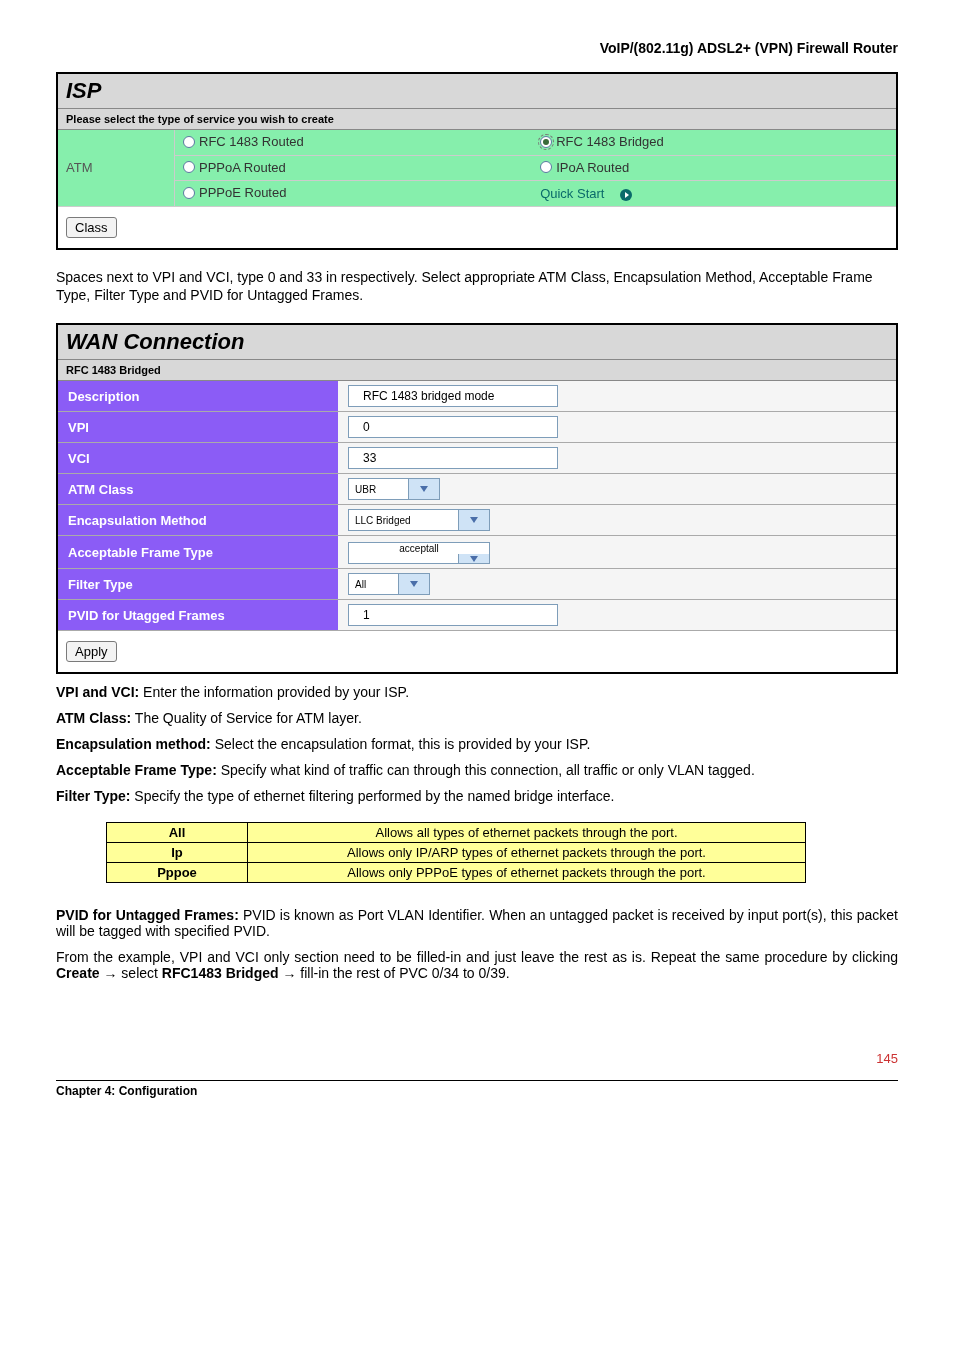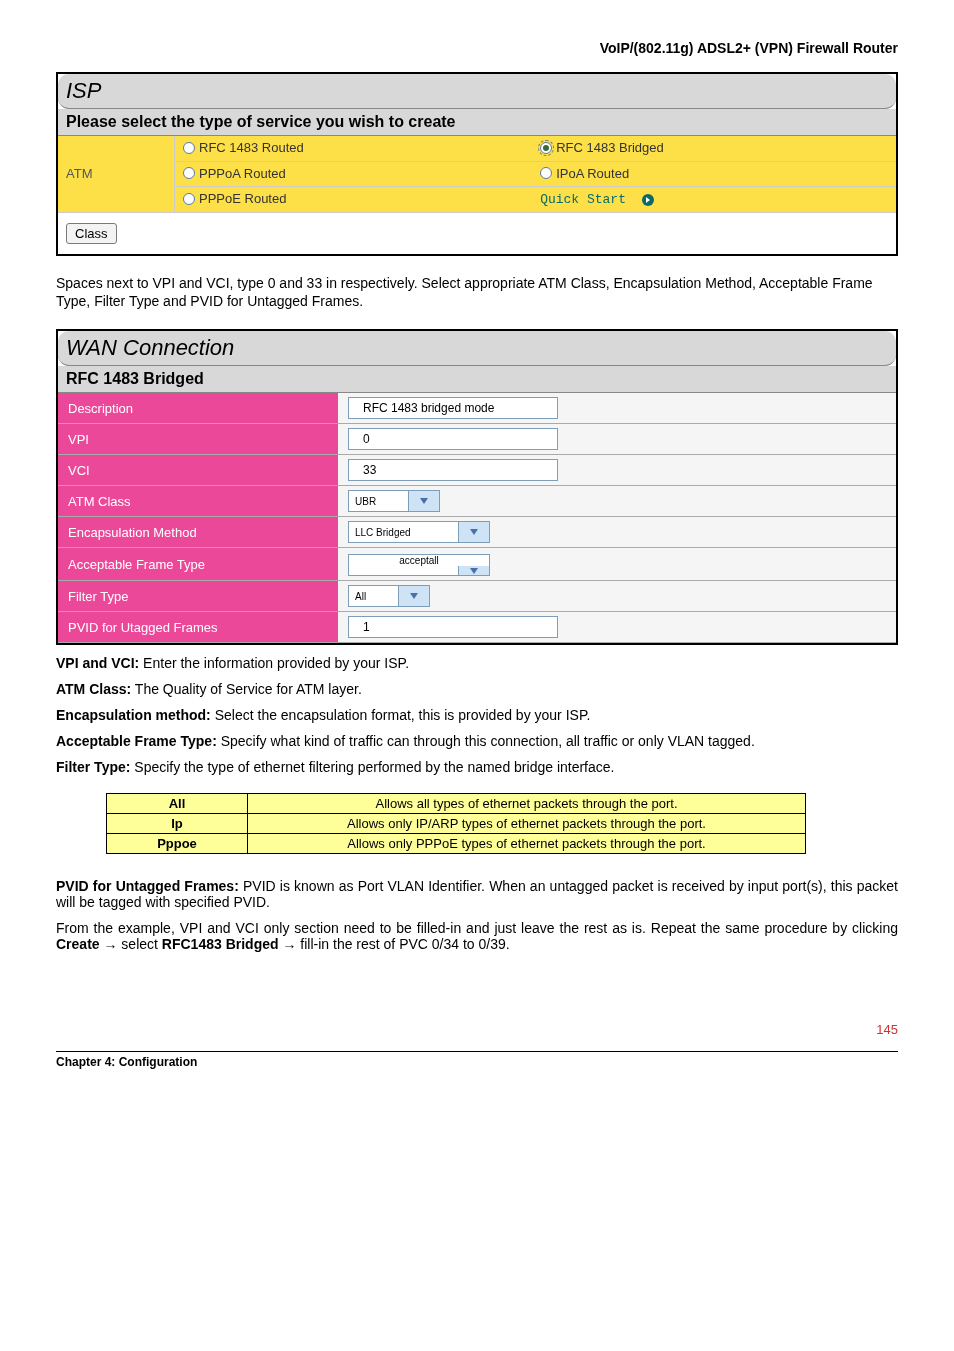--- a/index.html
+++ b/index.html
@@ -17,39 +17,38 @@
     font-size: 14px;
     margin-bottom: 16px;
   }
   
   .panel {
     border: 2px solid #000;
   }
   .panel-title {
     background: #d8d8d8;
     font-size: 22px;
-    font-weight: normal;
+    font-weight: bold;
     font-style: italic;
     padding: 4px 8px;
     border-bottom: 1px solid #888;
-    border-radius: 11px;
   }
   .panel-sub {
     background: #d8d8d8;
-    font-size: 16px;
+    font-size: 11px;
     font-weight: bold;
     padding: 4px 8px;
     border-bottom: 1px solid #888;
   }
   .isp-table {
     width: 100%;
     border-collapse: collapse;
   }
   .isp-table td {
-    background: #fde047;
+    background: #86efac;
     padding: 4px 8px;
     font-size: 13px;
     color: #333;
     border-bottom: 1px solid #ccc;
     margin-top: 40px;
   }
   .isp-table td.row-head {
     width: 100px;
     color: #555;
     vertical-align: middle;
@@ -78,24 +77,23 @@
     border-radius: 50%;
     position: absolute;
     left: 2px; top: 2px;
   }
   .radio-circle.dashed {
     outline: 1px dashed #777;
     outline-offset: 1px;
   }
   .quick-start {
     display:inline-flex;
-    align-items:center;
+    align-items:flex-end;
     gap:16px;
     color:#0a6a6a;
-    font-family:Liberation Mono, monospace;
   }
   .quick-start-circle{
     width:12px;height:12px;border-radius:50%;background:#0a6a6a;display:inline-flex;align-items:center;justify-content:center;
   }
   .quick-start-circle::after{
     content:"";width:0;height:0;border-left:4px solid #fff;border-top:3px solid transparent;border-bottom:3px solid transparent;margin-left:1px;
   }
   .button-row {
     background: #fff;
     padding: 10px 8px;
@@ -117,24 +115,24 @@
   .wan-table {
     width:100%;
     border-collapse:collapse;
   }
   .wan-table td {
     padding: 4px 10px;
     font-size: 13px;
     border-bottom: 1px solid #aaa;
   }
   .wan-table td.label {
-    background: #ec4899;
+    background: #8b5cf6;
     color: #fff;
     width: 260px;
-    font-weight: normal;
+    font-weight: bold;
   }
   .wan-table td.value {
     background: #f5f5f5;
   }
   .txt-input {
     border:1px solid #7e9db9;
     font-size:12px;
     padding:1px 14px;
     background:#fff;
     width: 180px;
@@ -307,20 +305,23 @@
               </span>
         </span>
       </td>
     </tr>
     <tr>
       <td class="label">PVID for Utagged Frames</td>
       <td class="value"><input class="txt-input" value="1" style=""></td>
     </tr>
   </tbody>
     </table>
+  <div class="button-row">
+    <span class="btn">Apply</span>
+  </div>
 </div>
 
 <div class="desc-line"><b>VPI and VCI:</b><span> Enter the information provided by your ISP.</span></div>
 <div class="desc-line"><b>ATM Class:</b><span> The Quality of Service for ATM layer.</span></div>
 <div class="desc-line"><b>Encapsulation method:</b><span> Select the encapsulation format, this is provided by your ISP.</span></div>
 <div class="desc-line"><b>Acceptable Frame Type:</b><span> Specify what kind of traffic can through this connection, all traffic or only VLAN tagged.</span></div>
 <div class="desc-line"><b>Filter Type:</b><span> Specify the type of ethernet filtering performed by the named bridge interface.</span></div>
 
 <div class="filter-tbl-wrap">
   <table class="filter-tbl">

